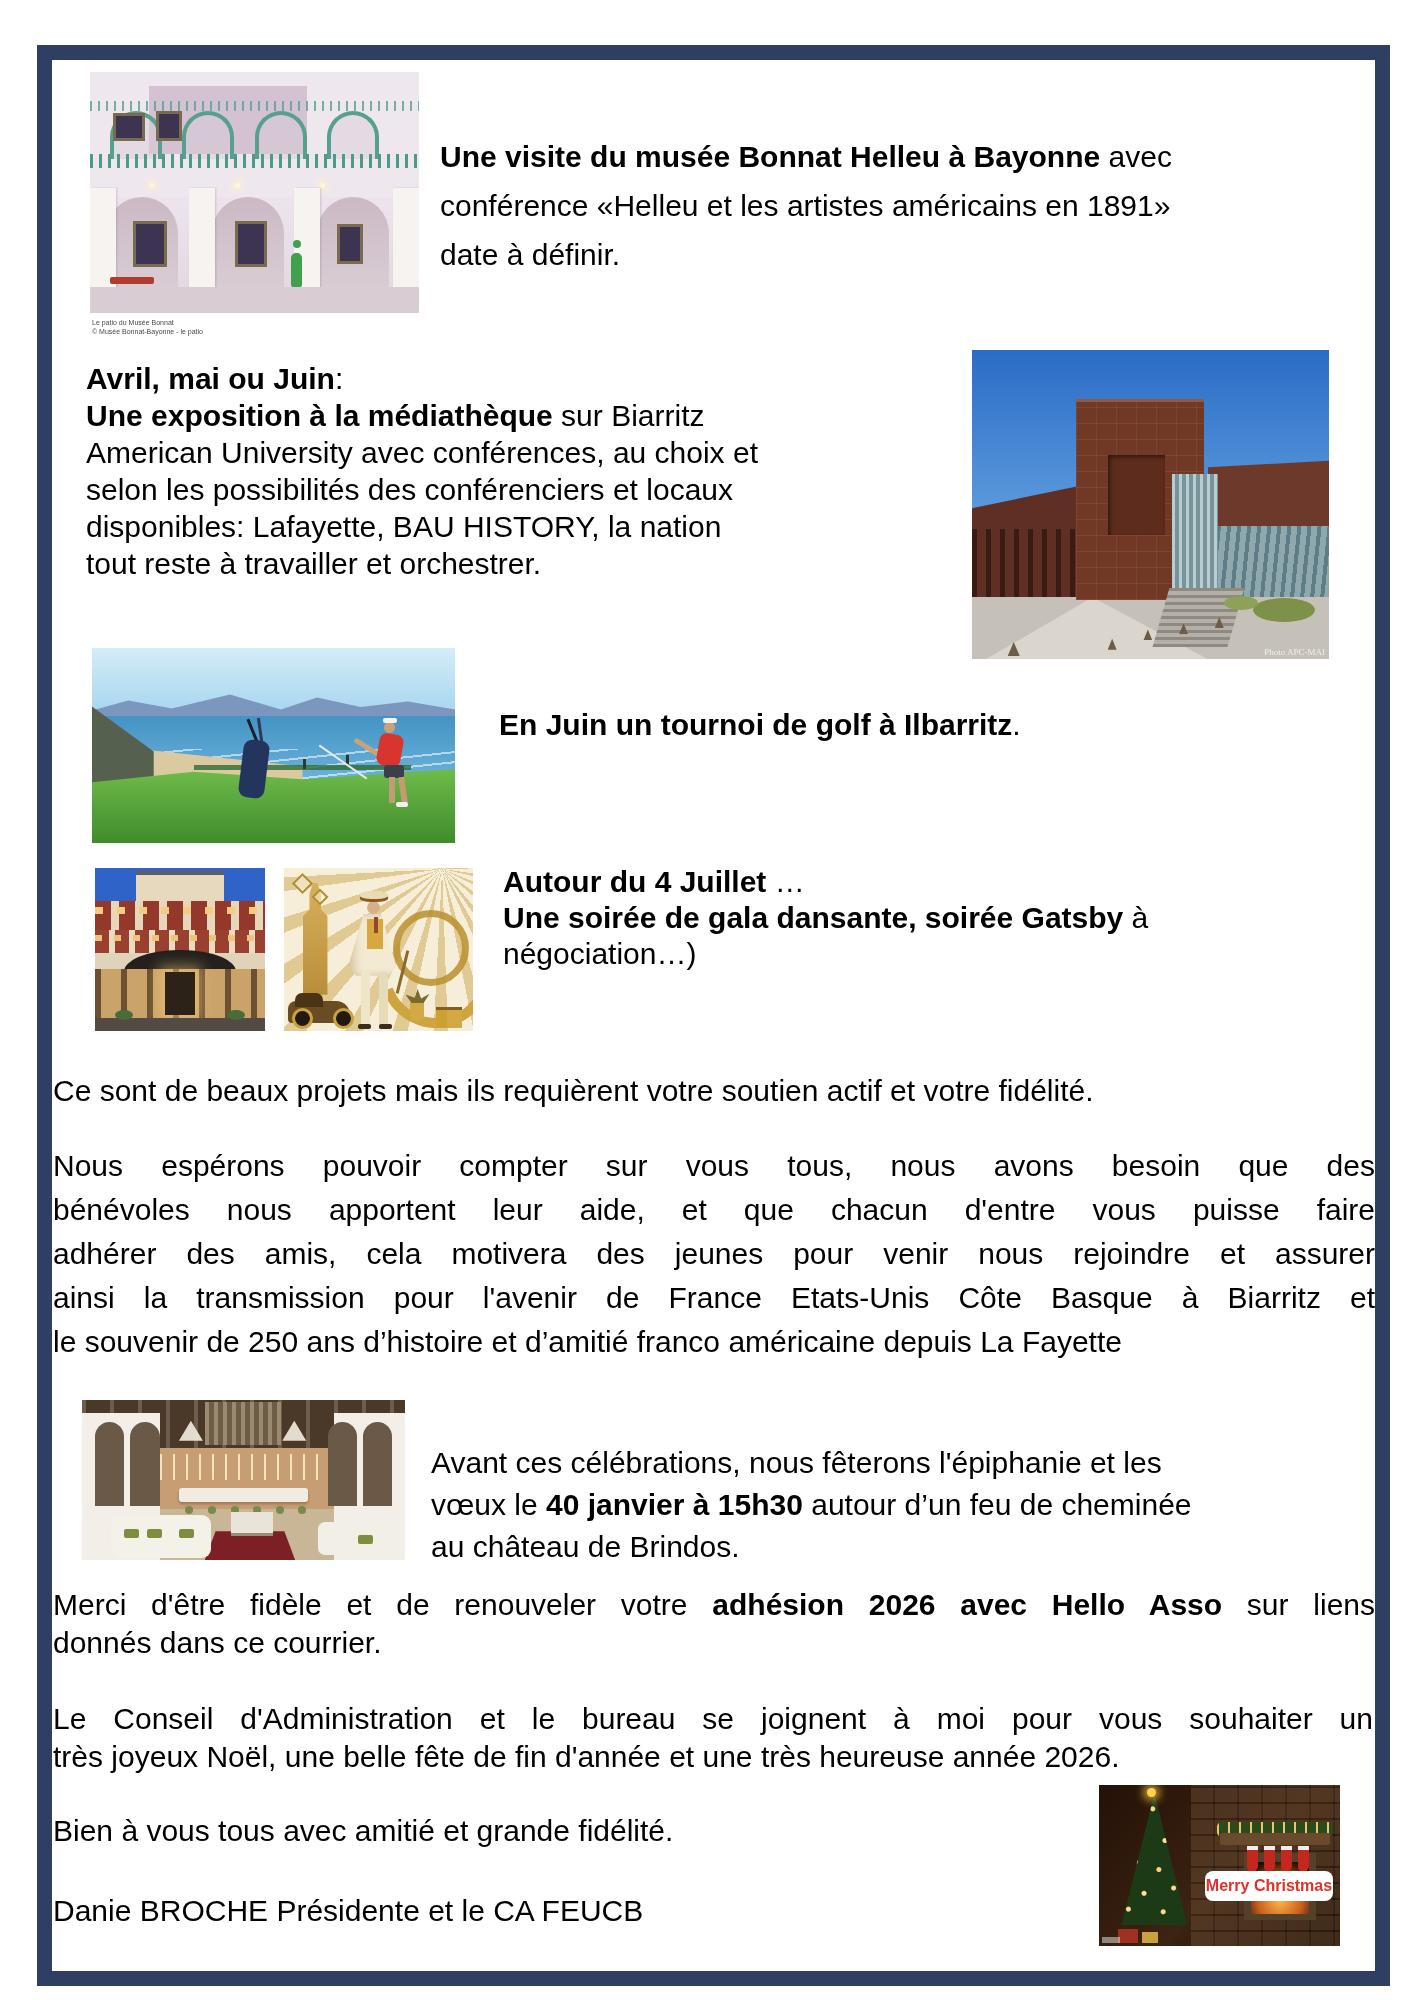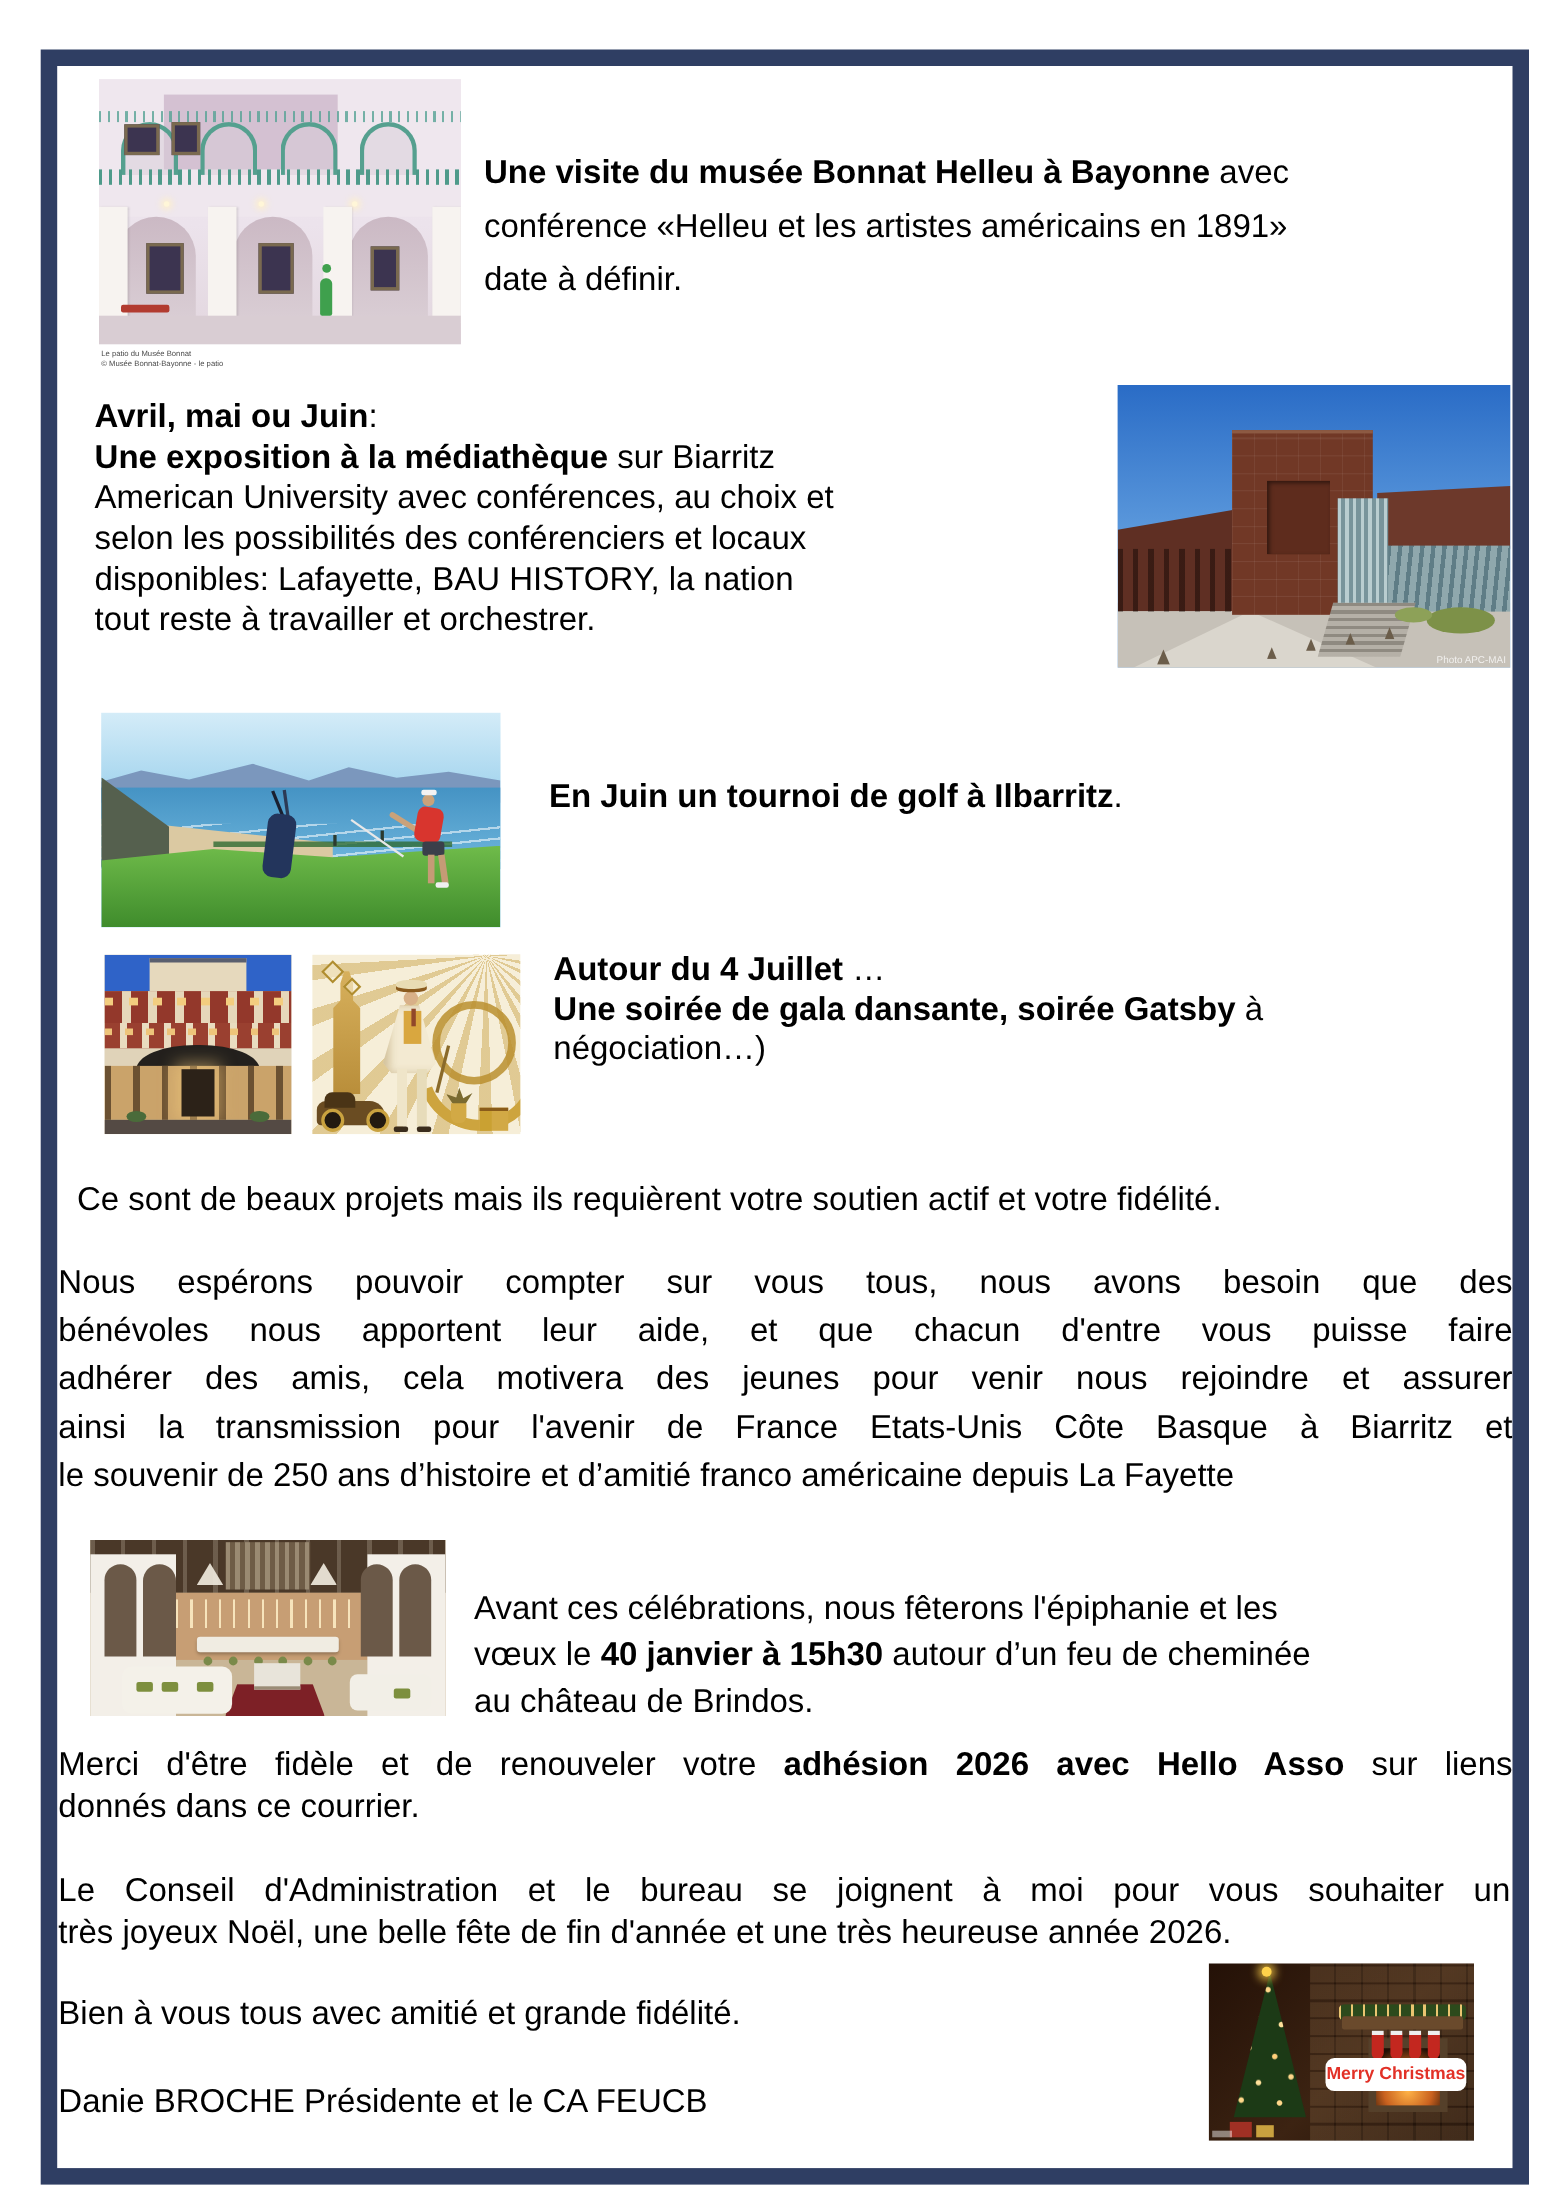--- a/index.html
+++ b/index.html
@@ -197,21 +197,21 @@
 
 <div class="abs rich" style="left:86px;top:360px;">
     <div class="line"><span class="b">Avril, mai ou Juin</span><span>:</span></div>
     <div class="line"><span class="b">Une exposition à la médiathèque</span><span> sur Biarritz</span></div>
     <div class="line"><span>American University avec conférences, au choix et</span></div>
     <div class="line"><span>selon les possibilités des conférenciers et locaux</span></div>
     <div class="line"><span>disponibles: Lafayette, BAU HISTORY, la nation</span></div>
     <div class="line"><span>tout reste à travailler et orchestrer.</span></div>
   </div>
 
-<div class="ph mediatheque" style="left:1016px;top:350px;width:357px;height:257px;">
+<div class="ph mediatheque" style="left:972px;top:350px;width:357px;height:309px;font-family:Liberation Serif, serif;">
   <div class="ground"></div>
   <div class="plaza"></div>
   <div class="leftwing"></div>
   <div class="slats"></div>
   <div class="rightband"></div>
   <div class="rightglass"></div>
   <div class="cube"></div>
   <div class="recess"></div>
   <div class="atrium"></div>
   <div class="stairs"></div>
@@ -294,21 +294,21 @@
   <div class="wh" style="left:4%;"></div>
   <div class="wh" style="left:26%;"></div>
 </div>
 
 <div class="abs rich" style="left:503px;top:864px;line-height:36px;">
     <div class="line"><span class="b">Autour du 4 Juillet</span><span> …</span></div>
     <div class="line"><span class="b">Une soirée de gala dansante, soirée Gatsby</span><span> à</span></div>
     <div class="line"><span>négociation…)</span></div>
   </div>
 
-<div class="abs rich" style="left:70px;top:1072px;width:1074px;">
+<div class="abs rich" style="left:53px;top:1072px;width:1074px;">
     <div class="line"><span>Ce sont de beaux projets mais ils requièrent votre soutien actif et votre fidélité.</span></div>
   </div>
 
 <div class="abs rich justify" style="left:53px;top:1144px;width:1322px;line-height:44px;">
     <div class="line"><span>Nous espérons pouvoir compter sur vous tous, nous avons besoin que des</span></div>
     <div class="line"><span>bénévoles nous apportent leur aide, et que chacun d'entre vous puisse faire</span></div>
     <div class="line"><span>adhérer des amis, cela motivera des jeunes pour venir nous rejoindre et assurer</span></div>
     <div class="line"><span>ainsi la transmission pour l'avenir de France Etats-Unis Côte Basque à Biarritz et</span></div>
     <div class="line"><span>le souvenir de 250 ans d’histoire et d’amitié franco américaine depuis La Fayette</span></div>
   </div>

